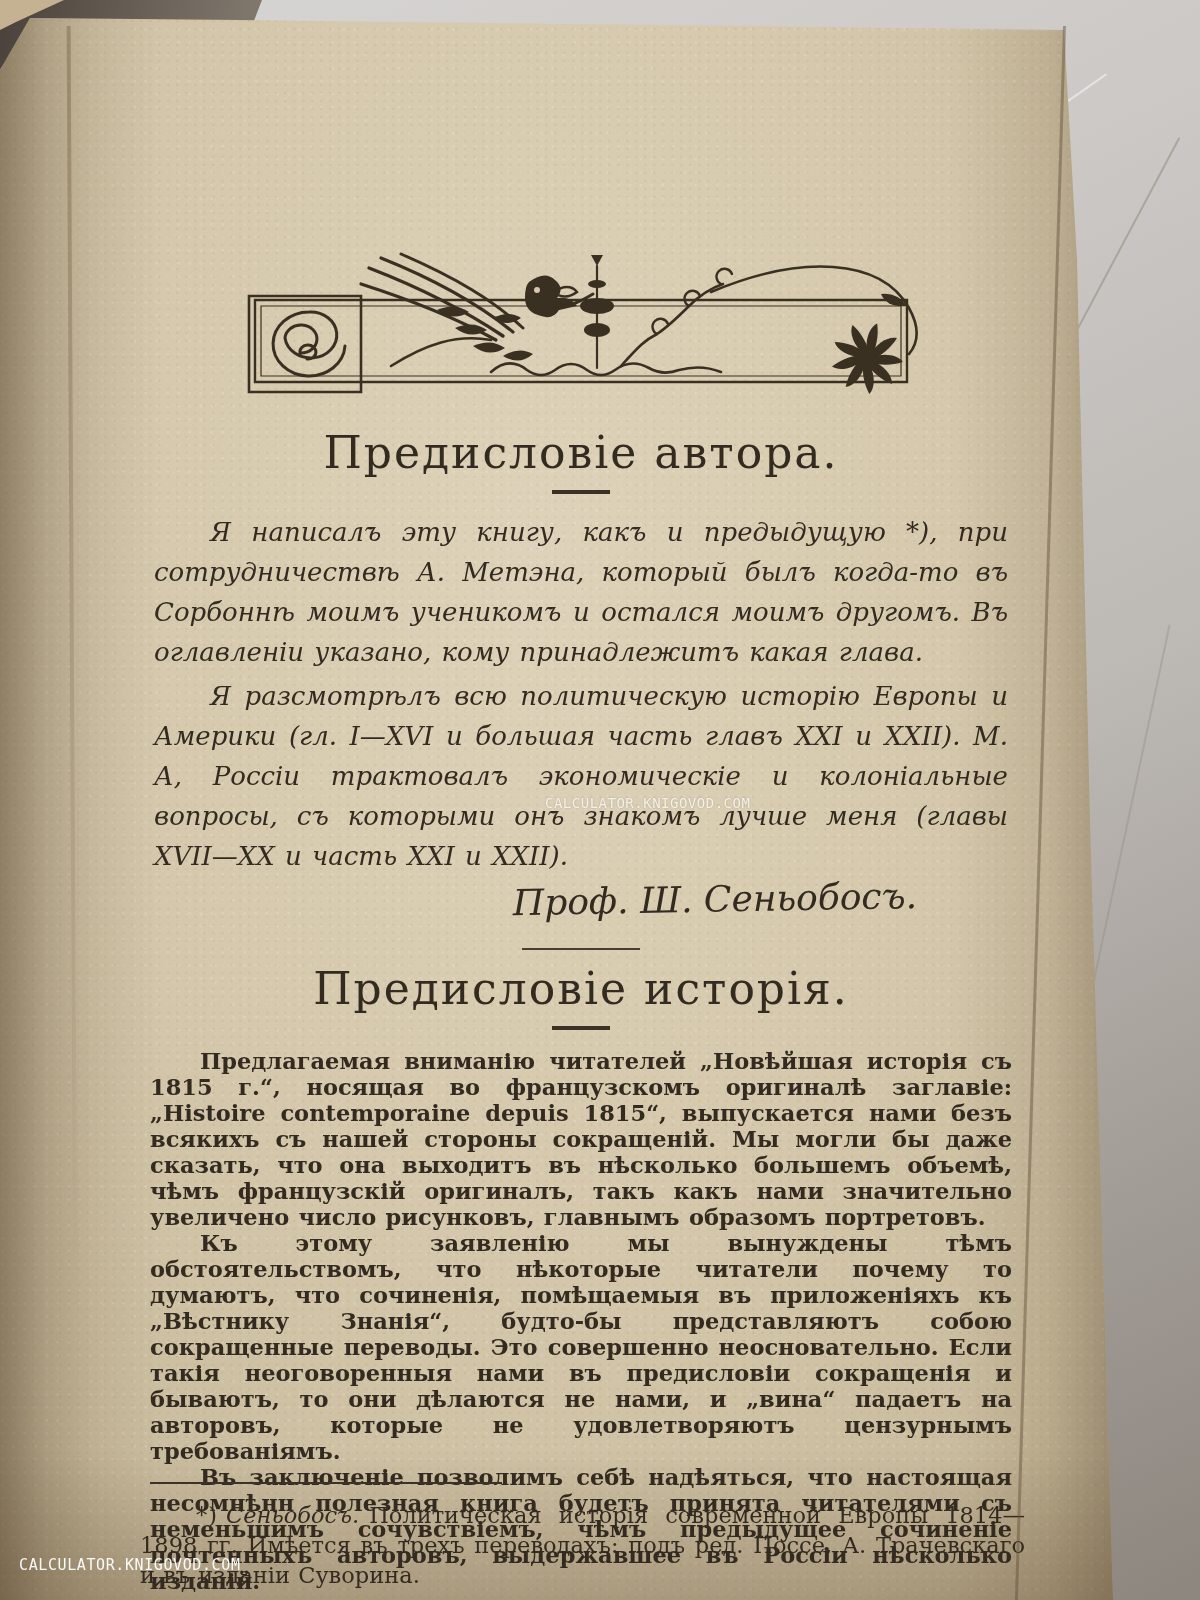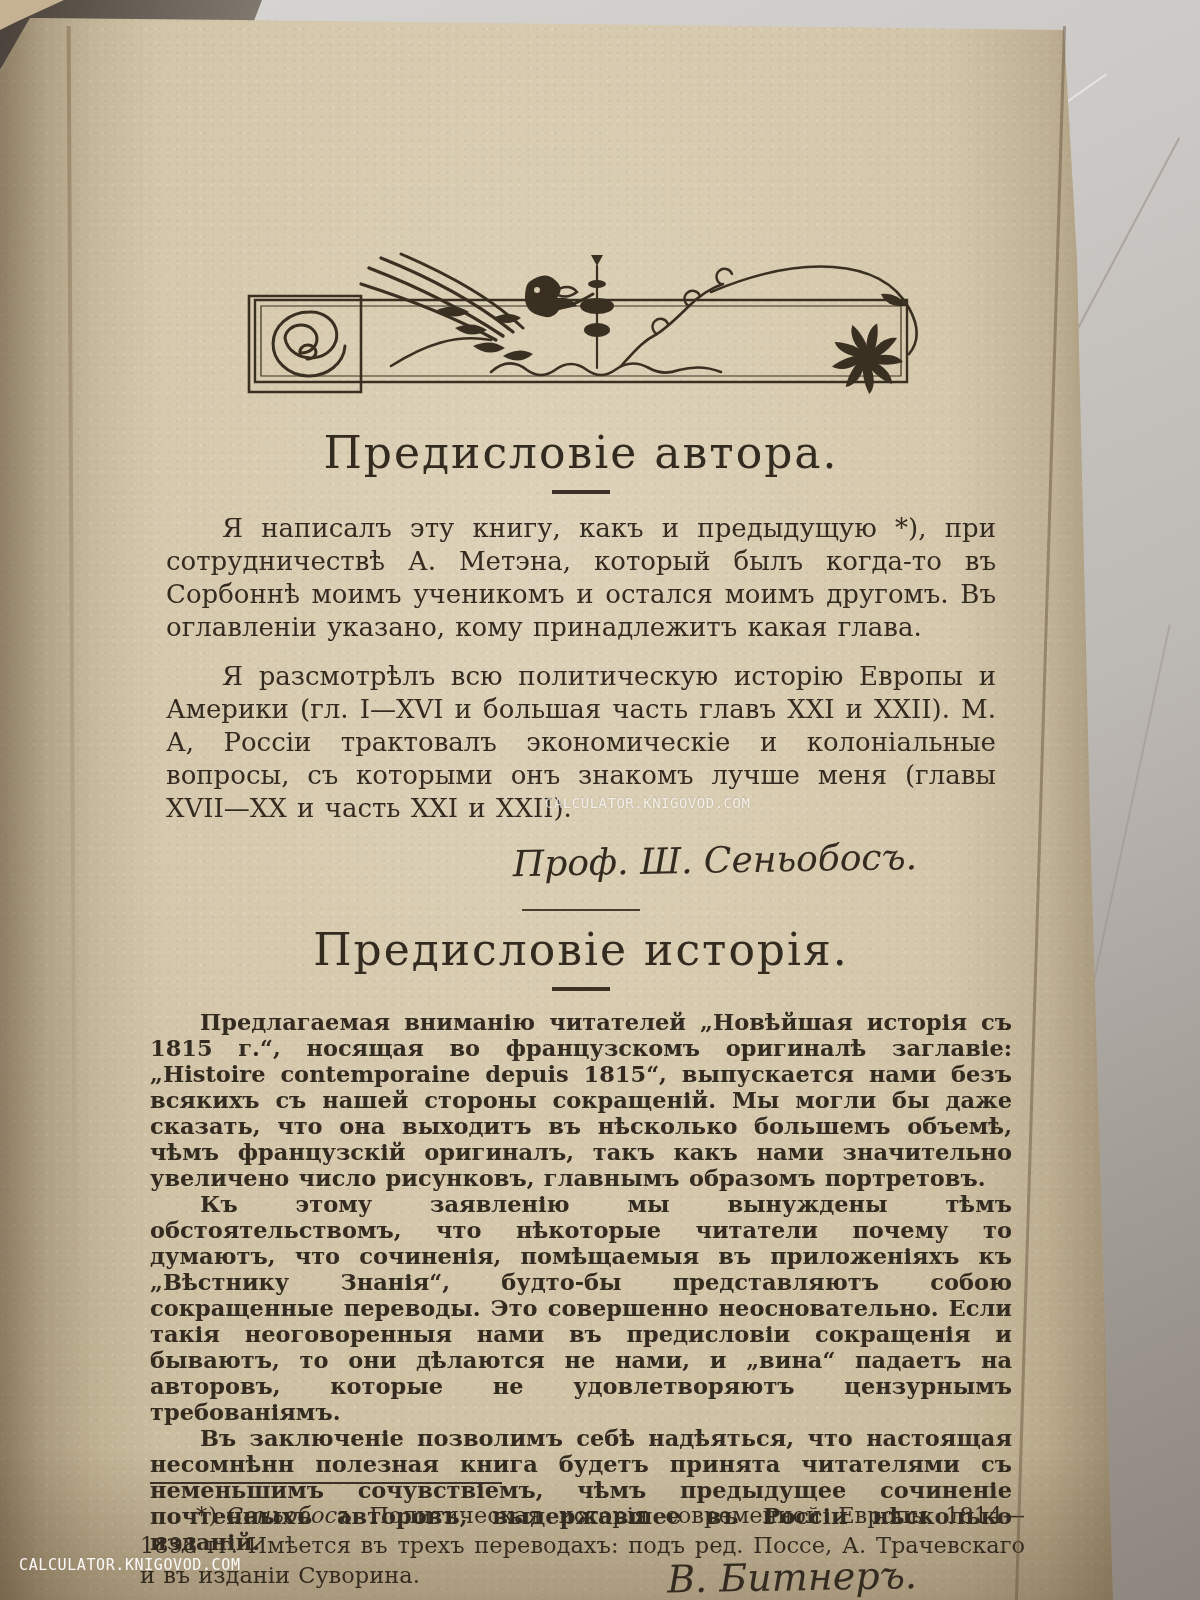--- a/index.html
+++ b/index.html
@@ -30,21 +30,21 @@
     background:linear-gradient(180deg,rgba(118,96,64,.45),rgba(118,96,64,.14) 70%,rgba(118,96,64,0));}
   .right-edge-shade{position:absolute;left:950px;top:0;width:165px;height:1600px;
     background:linear-gradient(90deg,rgba(120,100,70,0),rgba(120,100,70,.18) 60%,rgba(95,78,55,.4));}
   .bottom-shade{position:absolute;inset:0;background:linear-gradient(0deg,rgba(88,68,44,.3),rgba(88,68,44,0) 150px);}
   #page-edge-line{position:absolute;left:1063px;top:26px;width:3px;height:1578px;
     transform:rotate(1.75deg);transform-origin:top left;background:rgba(96,78,54,.45);}
 
   #content{position:absolute;left:150px;top:248px;width:862px;color:#332a20;}
   .sect-title{font-size:44px;line-height:54px;text-align:center;letter-spacing:2px;margin:0 0 10px;font-weight:500;}
   .title-rule{width:58px;height:4px;background:#3b3126;margin:0 auto 18px;}
-  .para{font-size:26px;line-height:33px;text-align:justify;text-indent:56px;margin:16px;word-spacing:2px;}
+  .para{font-size:26px;line-height:40px;text-align:justify;text-indent:56px;margin:4px;word-spacing:2px;font-style:italic;}
   .para-sm{font-size:22.5px;line-height:26px;text-align:justify;text-indent:50px;margin:0;word-spacing:1.5px;font-weight:bold;}
   .signature{font-style:italic;font-size:36px;line-height:44px;text-align:right;padding-right:95px;margin-top:4px;transform:rotate(-1deg);}
   .signature.sm{font-size:38px;}
   .section-divider{width:118px;height:2px;background:#4a3e30;margin:24px auto 12px;}
   #tailpiece{display:block;margin:12px auto 0;}
 
   #footnote{position:absolute;left:140px;top:1482px;width:885px;color:#332a20;}
   .footnote-rule{width:352px;height:2px;background:#3c3126;margin:0 0 16px 10px;}
   .footnote-text{font-size:22.5px;line-height:30px;text-align:justify;text-indent:56px;word-spacing:1px;}
   .footnote-text .src{font-style:italic;margin:0 10px 0 8px;}

